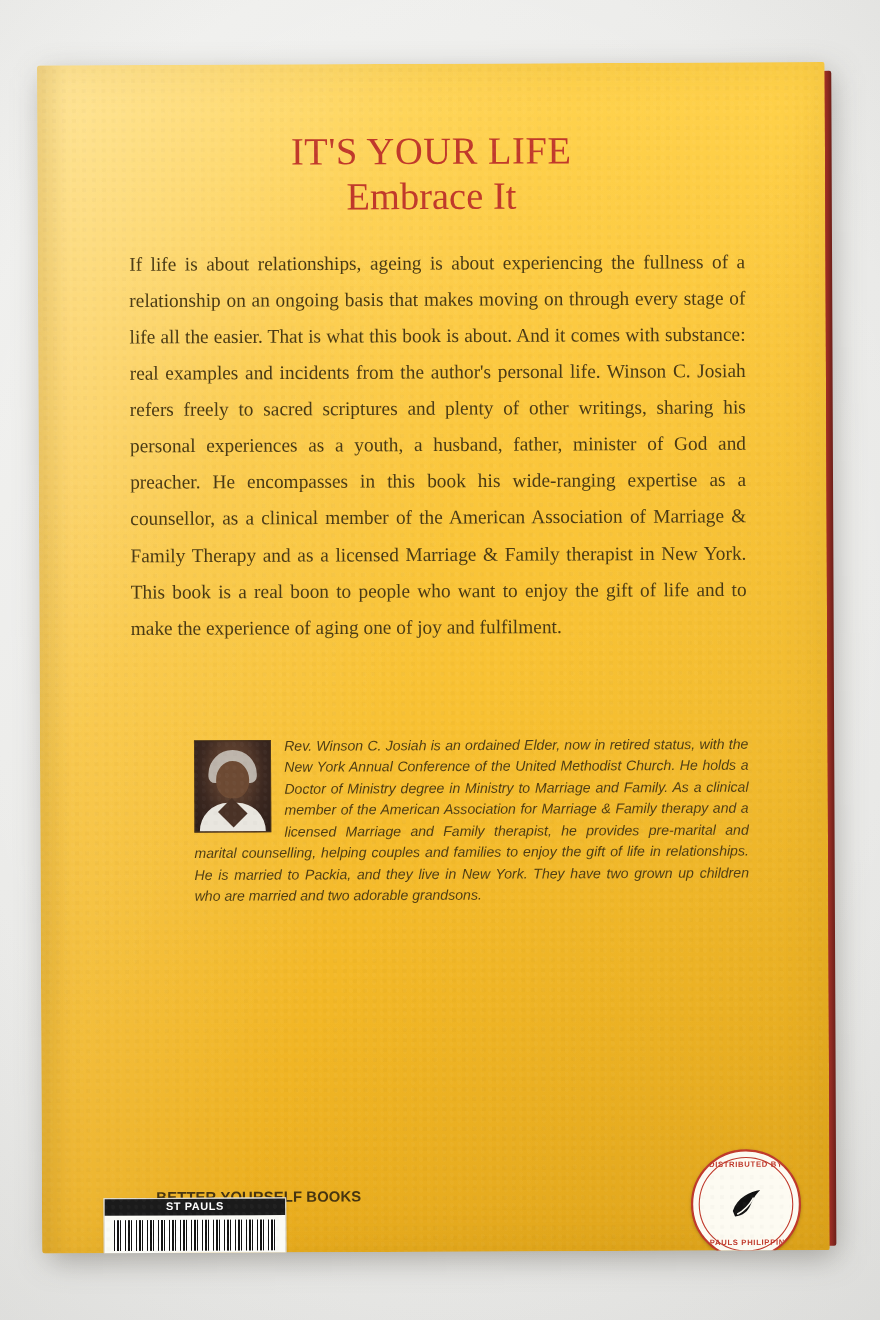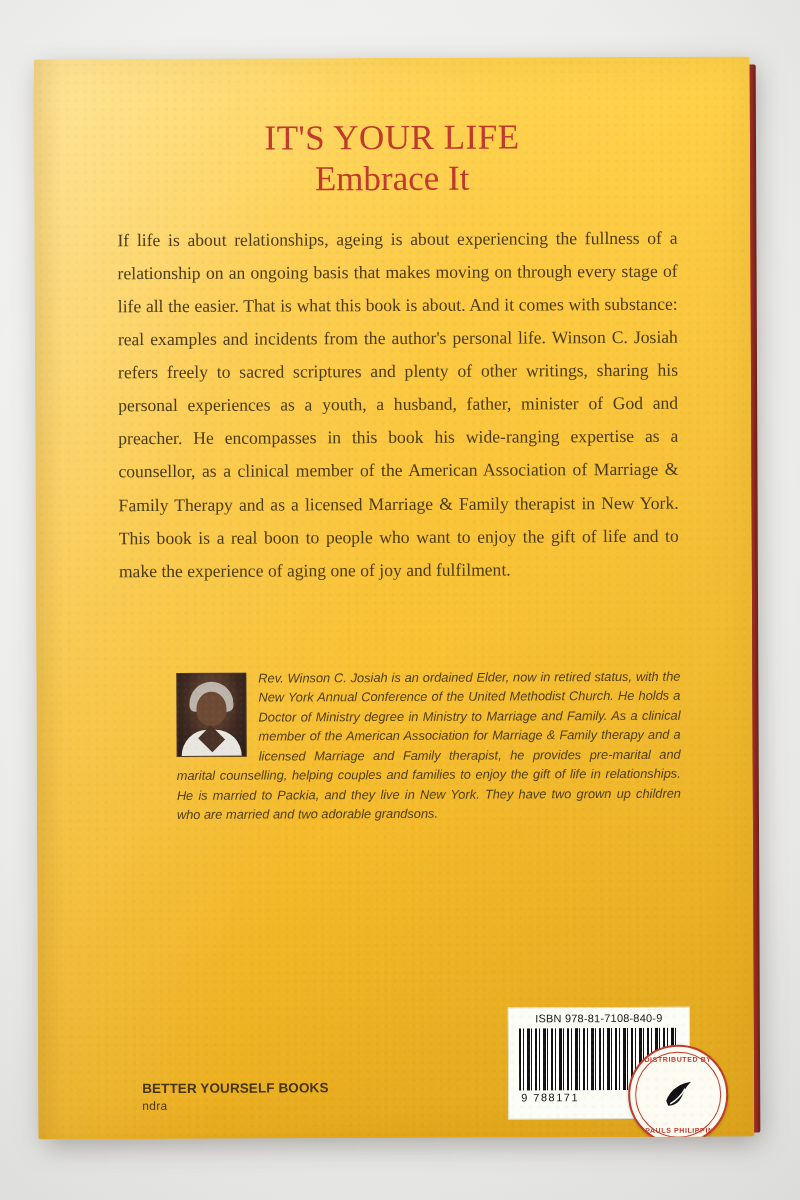--- a/index.html
+++ b/index.html
@@ -357,26 +357,26 @@
         <div class="face"></div>
         <div class="shirt"></div>
         <div class="collar"></div>
       </div>
       <div id="author-text"><b>Rev. Winson C. Josiah</b><span> is an ordained Elder, now in retired status, with the New York Annual Conference of the United Methodist Church. He holds a Doctor of Ministry degree in Ministry to Marriage and Family. As a clinical member of the American Association for Marriage &amp; Family therapy and a licensed Marriage and Family therapist, he provides pre-marital and marital counselling, helping couples and families to enjoy the gift of life in relationships. He is married to Packia, and they live in New York. They have two grown up children who are married and two adorable grandsons.</span></div>
     </div>
 
     <div id="publisher">BETTER YOURSELF BOOKS</div>
     <div id="publisher-sub">ndra</div>
 
-
-    <div id="isbn-block">
-      <div id="isbn-text">ISBN 978-81-7108-840-9</div>
-      <div id="isbn-bars"></div>
-      <div id="isbn-digits">9 788171</div>
+    <div id="price-sticker">
+      <div class="sticker-head">ST PAULS</div>
+      <div class="mini-barcode"></div>
+      <div id="sticker-digits">3   106293  000004</div>
     </div>
+
 
     <div id="seal">
       <div class="seal-inner"></div>
       <div class="seal-top">DISTRIBUTED BY</div>
       <div class="seal-bottom">ST PAULS PHILIPPINES</div>
       <svg class="seal-logo" viewBox="0 0 40 40">
         <path d="M8 26 C12 14, 24 8, 33 7 C28 12, 26 16, 24 21 C22 26, 17 31, 10 31 Z" fill="#111"></path>
         <path d="M12 29 C18 26, 23 21, 27 14" stroke="#fdfbf2" stroke-width="1.5" fill="none"></path>
       </svg>
     </div>

